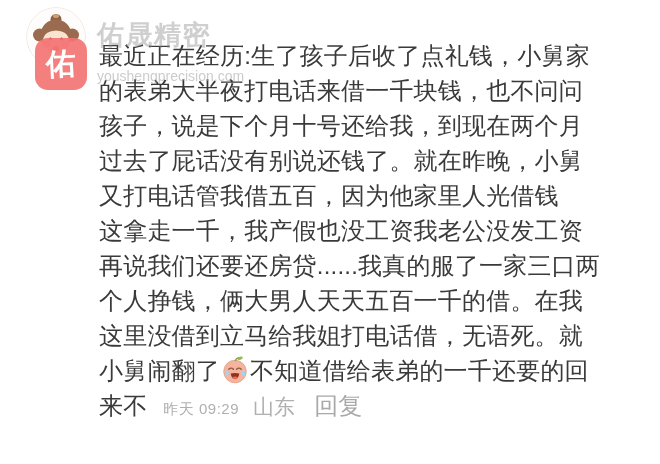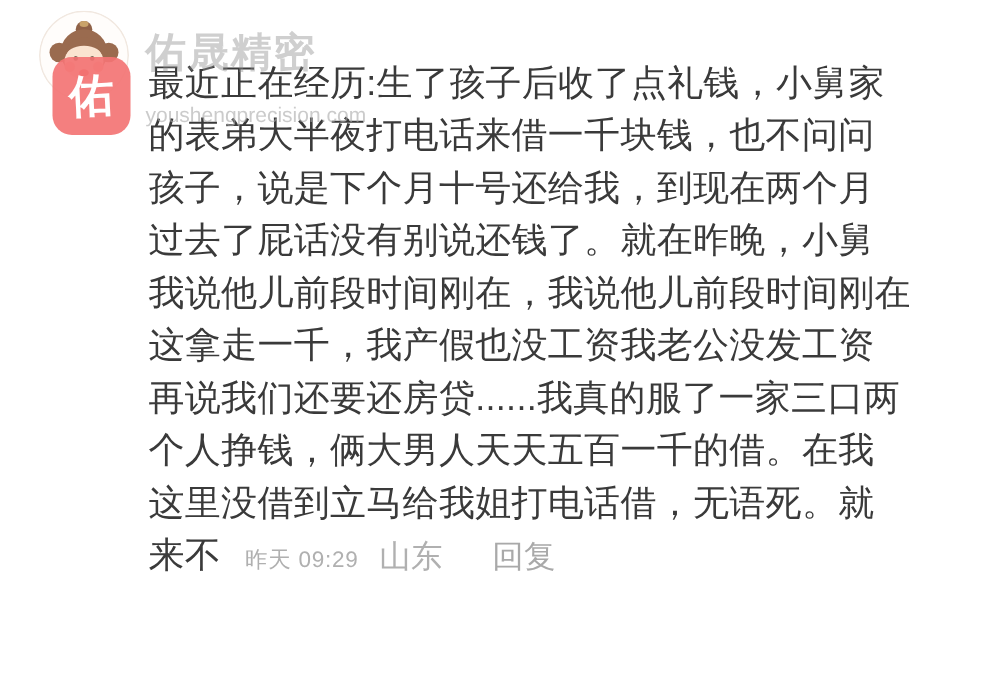--- a/index.html
+++ b/index.html
@@ -30,21 +30,21 @@
   .comment-body{position:absolute;left:99px;top:38px;width:545px;z-index:1;}
   .comment-line{
     height:35px;line-height:35px;font-size:24px;color:#3a3a3a;
     white-space:nowrap;letter-spacing:0.2px;
   }
   .comment-line .emoji{
     display:inline-block;width:28px;height:28px;vertical-align:-5px;margin:0 1px;
   }
   .seg-meta{font-size:15px;color:#b0b0b0;margin-left:9px;letter-spacing:0.5px;}
   .seg-loc{font-size:21px;color:#b0b0b0;margin-left:7px;text-align:center;}
-  .seg-reply{font-size:21px;color:#a9a9a9;margin-left:26px;cursor:pointer;}
+  .seg-reply{font-size:24px;color:#a9a9a9;margin-left:12px;cursor:pointer;}
 </style>
 </head>
 <body>
 
 <div class="screen">
 
   <div class="avatar">
     <svg viewBox="0 0 60 60" width="60" height="60">
       <circle cx="30" cy="30" r="29.5" fill="#fffdfb" stroke="#f1e8e0" stroke-width="1"></circle>
       <circle cx="13.5" cy="28" r="6.5" fill="#9a6b4f"></circle>
@@ -68,25 +68,36 @@
 
   <div class="wm-cn">佑晟精密</div>
   <div class="wm-url">youshengprecision.com</div>
 
   <div class="comment-body">
     <div>
         <div class="comment-line"><span>最近正在经历:生了孩子后收了点礼钱，小舅家</span></div>
         <div class="comment-line"><span>的表弟大半夜打电话来借一千块钱，也不问问</span></div>
         <div class="comment-line"><span>孩子，说是下个月十号还给我，到现在两个月</span></div>
         <div class="comment-line"><span>过去了屁话没有别说还钱了。就在昨晚，小舅</span></div>
-        <div class="comment-line"><span>我说他儿前段时间刚在，我说他儿前段时间刚在</span></div>
+        <div class="comment-line"><span>又打电话管我借五百，因为他家里人光借钱</span></div>
         <div class="comment-line"><span>这拿走一千，我产假也没工资我老公没发工资</span></div>
         <div class="comment-line"><span>再说我们还要还房贷......我真的服了一家三口两</span></div>
         <div class="comment-line"><span>个人挣钱，俩大男人天天五百一千的借。在我</span></div>
         <div class="comment-line"><span>这里没借到立马给我姐打电话借，无语死。就</span></div>
+        <div class="comment-line"><span>小舅闹翻了</span><svg class="emoji" viewBox="0 0 36 36">
+      <circle cx="18" cy="20" r="14.5" fill="#f6b49e" stroke="#e49b82" stroke-width="1"></circle>
+      <path d="M18.5 6.5 Q19 2.5 23 2" fill="none" stroke="#7aa83f" stroke-width="1.6"></path>
+      <ellipse cx="24.5" cy="3" rx="3.6" ry="2" fill="#8cbf4d" transform="rotate(-15 24.5 3)"></ellipse>
+      <path d="M10 17 Q13 14.2 16 17" fill="none" stroke="#8a5a44" stroke-width="1.8" stroke-linecap="round"></path>
+      <path d="M20 17 Q23 14.2 26 17" fill="none" stroke="#8a5a44" stroke-width="1.8" stroke-linecap="round"></path>
+      <ellipse cx="7.5" cy="22" rx="2.6" ry="3.4" fill="#9ed4f6"></ellipse>
+      <ellipse cx="28.5" cy="22" rx="2.6" ry="3.4" fill="#9ed4f6"></ellipse>
+      <path d="M12.5 22.5 Q18 21 23.5 22.5 Q22.5 29.5 18 29.5 Q13.5 29.5 12.5 22.5 Z" fill="#93301f"></path>
+      <ellipse cx="18" cy="28" rx="3.4" ry="1.8" fill="#e06a55"></ellipse>
+    </svg><span>不知道借给表弟的一千还要的回</span></div>
       </div>
     <div class="comment-line">
       <span>来不</span>
       <span class="seg-meta">昨天 09:29</span>
       <span class="seg-loc">山东</span>
       <span class="seg-reply">回复</span>
     </div>
   </div>
 
 </div>

